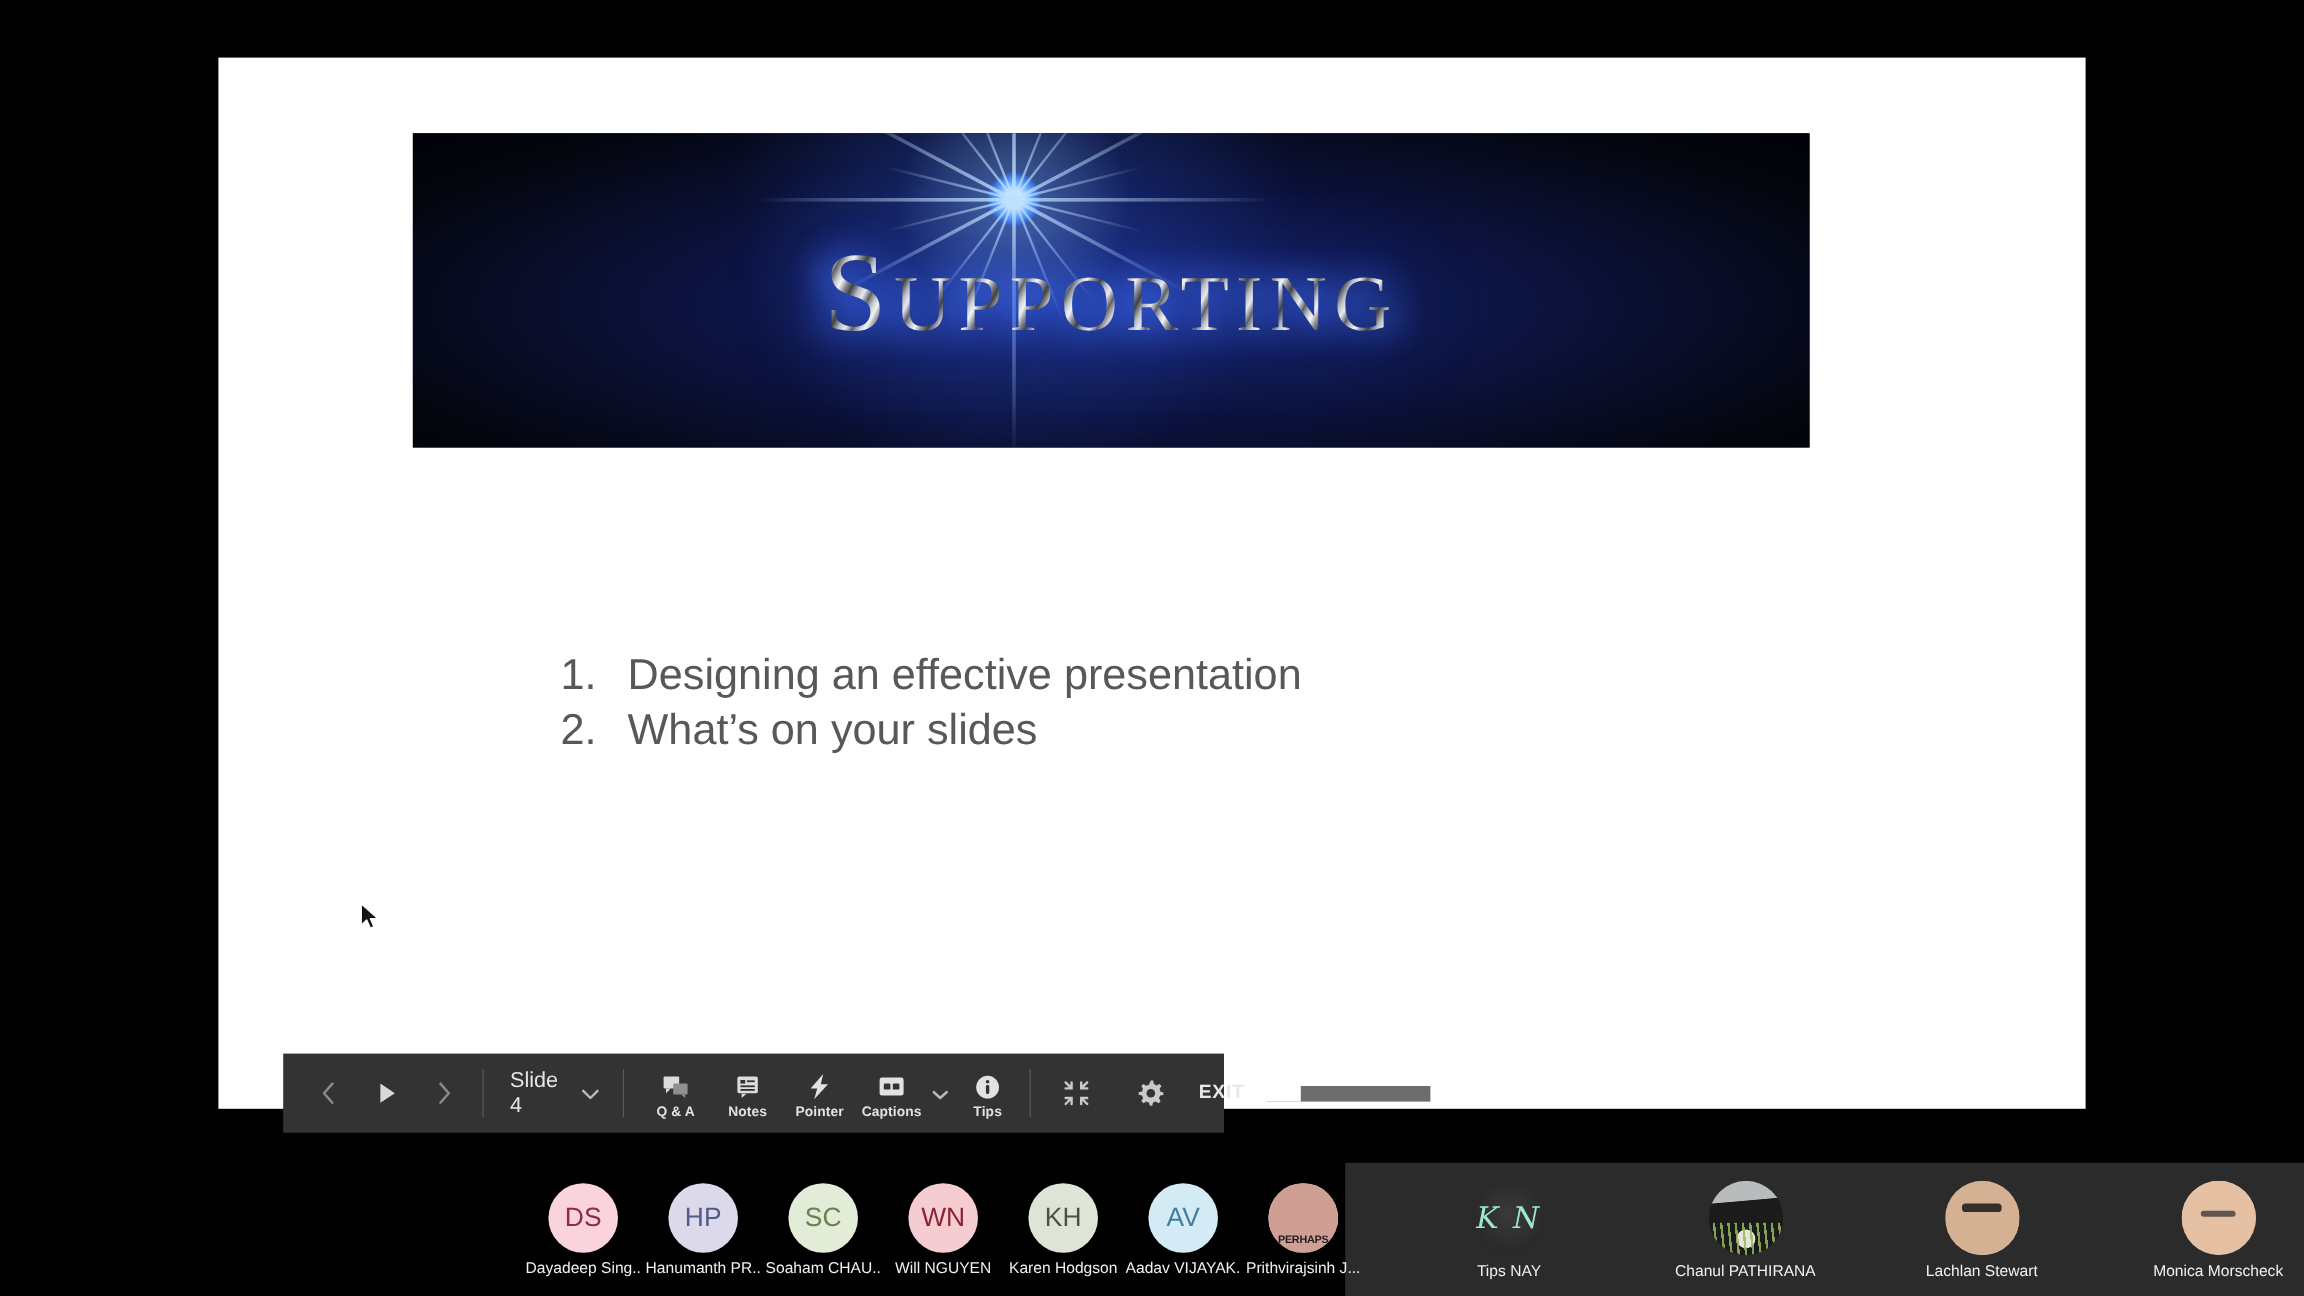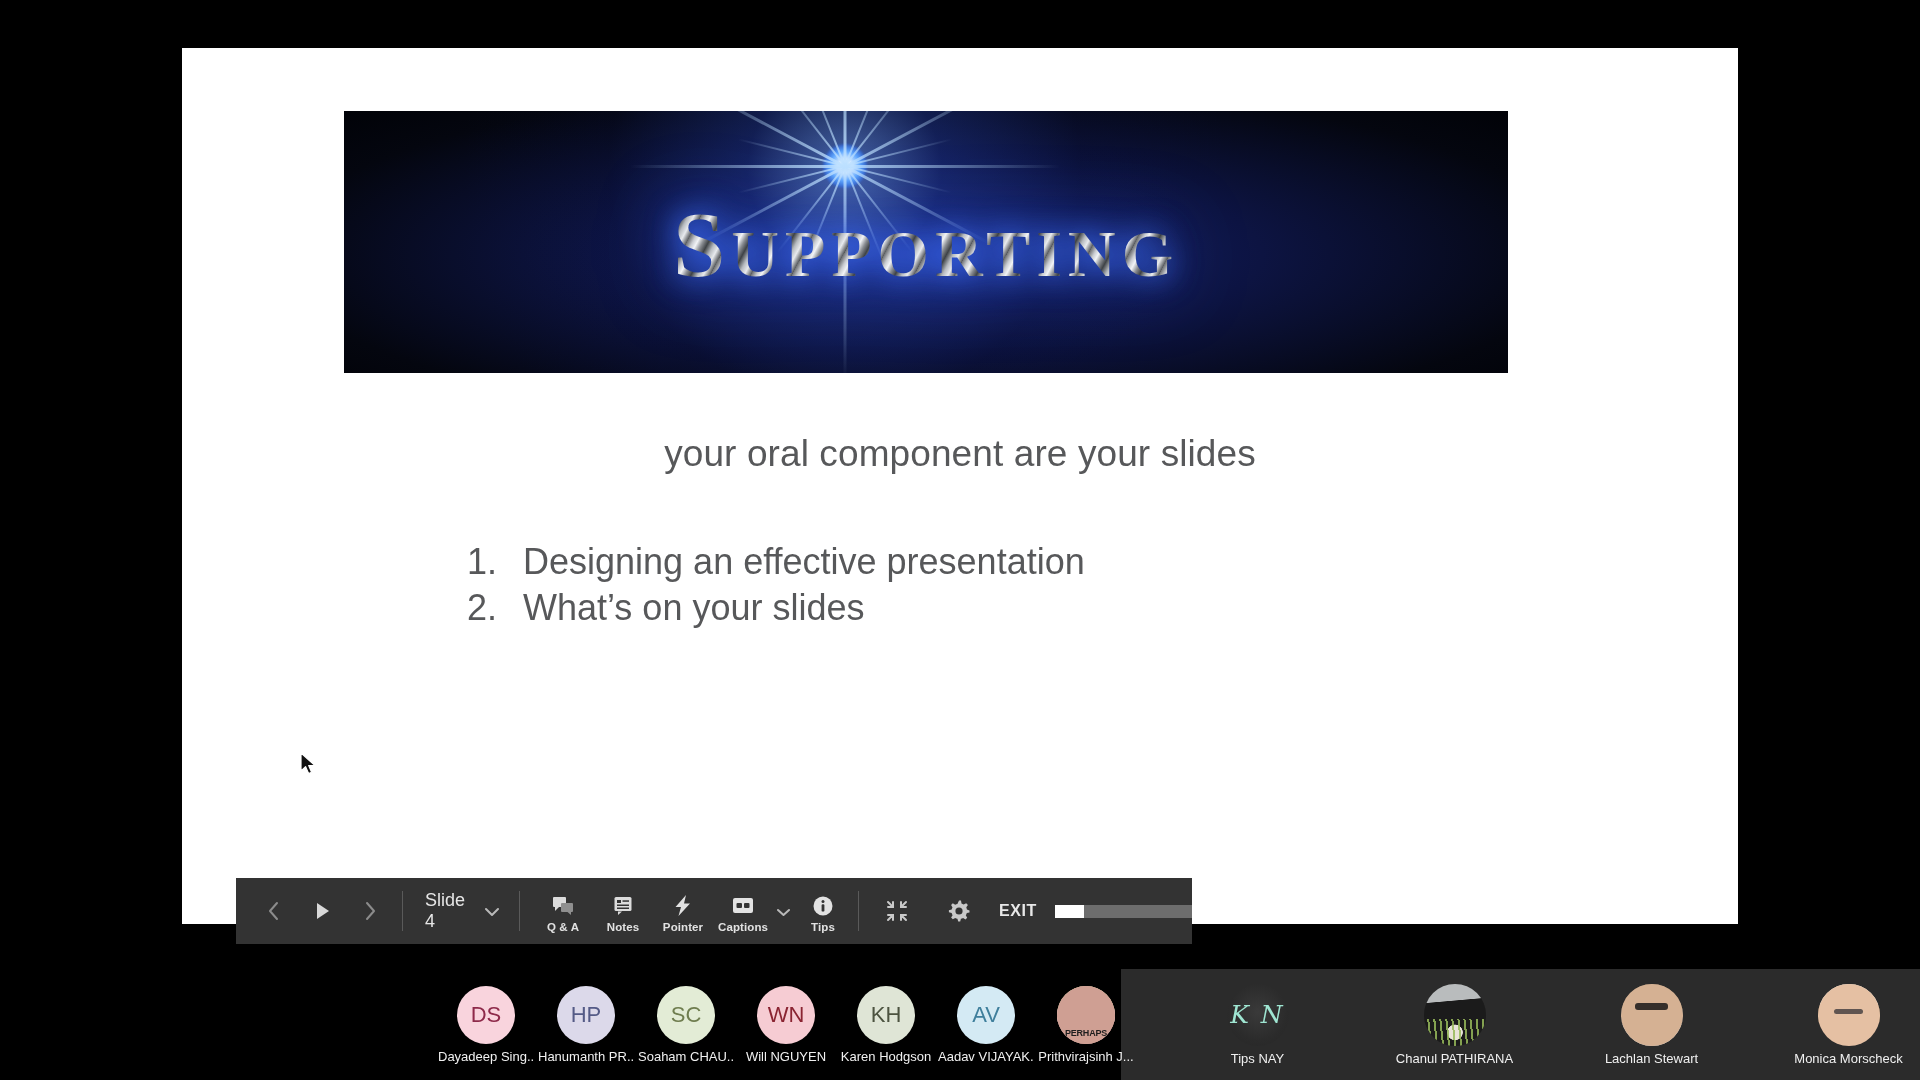--- a/index.html
+++ b/index.html
@@ -53,21 +53,21 @@
   .ray.long { width: 330px; left: -165px; height: 2.5px; }
   .ray.vlong { width: 430px; left: -215px; height: 3px; }
 
   .banner-word {
     position: absolute;
     left: 0; right: 0; top: 86px;
     text-align: center;
     font-family: "Liberation Serif", serif;
     font-size: 94px;
     letter-spacing: 6px;
-    font-weight: 700;
+    font-weight: 400;
     font-variant: small-caps;
     line-height: 1;
     -webkit-text-fill-color: transparent;
     background-image:
       repeating-linear-gradient(118deg, #6d6f72 0px, #c9ccd1 5px, #f2f4f7 9px, #8a8d92 14px, #3e4246 19px, #b7bbc0 25px, #e8eaee 30px, #55585c 36px);
     -webkit-background-clip: text;
     background-clip: text;
     filter: drop-shadow(0 0 16px rgba(60,110,255,0.95)) drop-shadow(0 0 34px rgba(40,80,230,0.6));
   }
   .banner-word-glow {
@@ -113,21 +113,21 @@
     position: absolute;
     left: 300px; top: 752px;
     width: 20px; height: 26px;
     pointer-events: none;
   }
 
   
   .toolbar {
     position: absolute;
     left: 236px; top: 878px;
-    width: 956px; height: 66px;
+    width: 784px; height: 66px;
     background: #333333;
     display: flex;
     align-items: center;
     color: #dcdcdc;
   }
   .tb-sep { width: 1px; height: 40px; background: #5a5a5a; flex: none; }
   .tb-nav { display: flex; align-items: center; gap: 4px; padding: 0 10px 0 16px; }
   .tb-btn {
     width: 44px; height: 44px;
     display: flex; align-items: center; justify-content: center;
@@ -274,21 +274,20 @@
         <div class="ray" style="transform:rotate(68deg)"></div>
         <div class="ray" style="transform:rotate(-68deg)"></div>
         <div class="ray" style="transform:rotate(14deg)"></div>
         <div class="ray" style="transform:rotate(-14deg)"></div>
       </div>
 
       <div class="banner-word-glow">Supporting</div>
       <div class="banner-word">Supporting</div>
     </div>
 
-    <div class="subtitle">your oral component are your slides</div>
 
     <div class="body-block">
       <ol class="num-list">
         <li class="num-item">
           <span class="num">1.</span>
           <span>Designing an effective presentation</span>
         </li>
         <li class="num-item">
           <span class="num">2.</span>
           <span>What’s on your slides</span>

